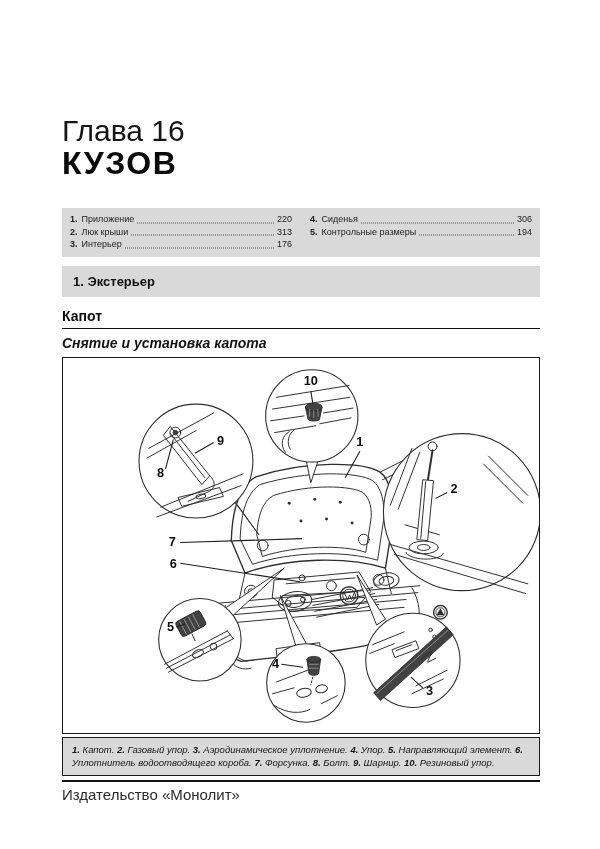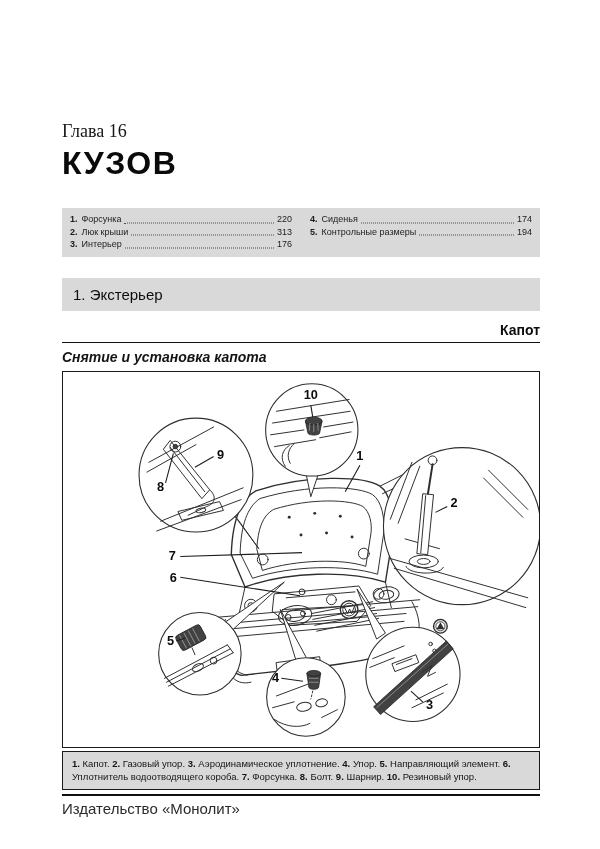--- a/index.html
+++ b/index.html
@@ -1,41 +1,41 @@
 <!DOCTYPE html>
 <html><head>
 <meta charset="utf-8">
 <style>
   html,body{margin:0;padding:0;background:#ffffff;}
   body{width:600px;height:849px;overflow:hidden;
        font-family:"Liberation Sans", sans-serif;color:#111;}
   .page{padding:0 60px 0 62px;}
 
-  .chapter-label{margin-top:116px;font-size:18px;line-height:30px;font-weight:400;color:#151515;font-family:Liberation Serif, serif;}
+  .chapter-label{margin-top:116px;font-size:30px;line-height:30px;font-weight:400;color:#151515;}
   .chapter-title{font-size:32px;line-height:34px;font-weight:700;letter-spacing:1.5px;color:#0a0a0a;}
 
   .toc-box{margin-top:28px;background:#d9d9d9;padding:5px 8px 6px 8px;display:flex;gap:18px;}
   .toc-col{flex:1;min-width:0;}
   .toc-row{display:flex;align-items:flex-end;font-size:9px;line-height:12.5px;color:#1c1c1c;}
   .toc-num{font-weight:700;margin-right:4px;white-space:pre;}
   .toc-label{white-space:nowrap;}
   .toc-dots{flex:1;margin:0 3px;border-bottom:1.3px dotted #4a4a4a;transform:translateY(-2.5px);min-width:8px;}
   .toc-page{white-space:nowrap;}
 
-  .section-header{margin-top:21px;background:#d9d9d9;padding:8px 11px;font-size:15px;font-weight:400;color:#0d0d0d;}
+  .section-header{margin-top:9px;background:#d9d9d9;padding:8px 11px;font-size:13px;font-weight:700;color:#0d0d0d;}
 
   .topic{margin-top:11px;font-size:14px;line-height:16px;font-weight:700;
-         border-bottom:1.5px solid #111;padding-bottom:4px;color:#0d0d0d;text-align:right;}
+         border-bottom:1.5px solid #111;padding-bottom:4px;color:#0d0d0d;}
   .procedure{margin-top:8px;font-size:14px;line-height:13px;font-weight:700;font-style:italic;color:#141414;}
 
   .figure-box{margin-top:7px;border:1.5px solid #1a1a1a;height:375px;background:#fff;}
   .figure-box svg{display:block;width:100%;height:100%;}
 
   .caption-box{margin-top:3px;border:1.5px solid #1a1a1a;background:#d9d9d9;
-               padding:5px 9px 6px 9px;font-size:9.5px;line-height:13px;color:#141414;}
+               padding:5px 9px 6px 9px;font-size:9.5px;line-height:13px;font-style:italic;color:#141414;}
   .cap-num{font-weight:700;}
 
   .footer-rule{margin-top:4px;border-top:2px solid #111;height:0;}
   .footer-text{margin-top:4px;font-size:15px;color:#2a2a2a;}
 
   
   .ln{fill:none;stroke:#2e2e2e;stroke-width:1;stroke-linecap:round;stroke-linejoin:round;}
   .th{stroke-width:1.4;}
   .co{fill:#ffffff;stroke:#2e2e2e;stroke-width:1.1;}
   .ptr{fill:#ffffff;stroke:#2e2e2e;stroke-width:1;stroke-linejoin:round;}
@@ -49,21 +49,21 @@
 
 <div class="page">
 
   <div class="chapter-label">Глава 16</div>
   <div class="chapter-title">КУЗОВ</div>
 
   <div class="toc-box">
     <div class="toc-col">
       <div class="toc-row">
         <span class="toc-num">1.</span>
-          <span class="toc-label">Форсунка</span>
+          <span class="toc-label">Приложение</span>
           <span class="toc-dots"></span>
           <span class="toc-page">220</span>
       </div>
       <div class="toc-row">
         <span class="toc-num">2.</span>
           <span class="toc-label">Люк крыши</span>
           <span class="toc-dots"></span>
           <span class="toc-page">313</span>
       </div>
       <div class="toc-row">
@@ -71,21 +71,21 @@
           <span class="toc-label">Интерьер</span>
           <span class="toc-dots"></span>
           <span class="toc-page">176</span>
       </div>
     </div>
     <div class="toc-col">
       <div class="toc-row">
         <span class="toc-num">4.</span>
           <span class="toc-label">Сиденья</span>
           <span class="toc-dots"></span>
-          <span class="toc-page">174</span>
+          <span class="toc-page">306</span>
       </div>
       <div class="toc-row">
         <span class="toc-num">5.</span>
           <span class="toc-label">Контрольные размеры</span>
           <span class="toc-dots"></span>
           <span class="toc-page">194</span>
       </div>
     </div>
   </div>
 

